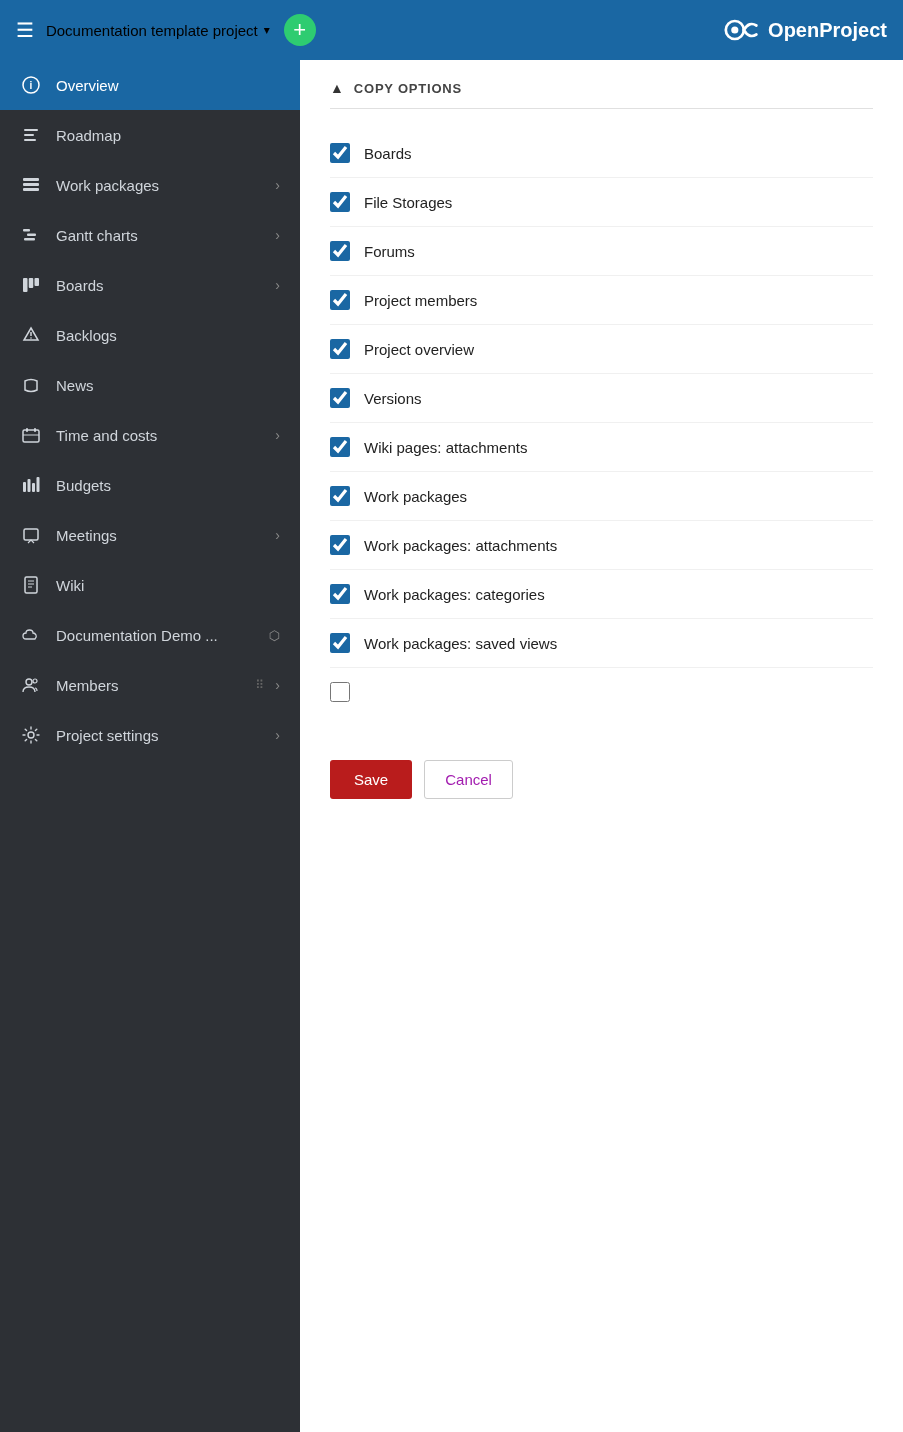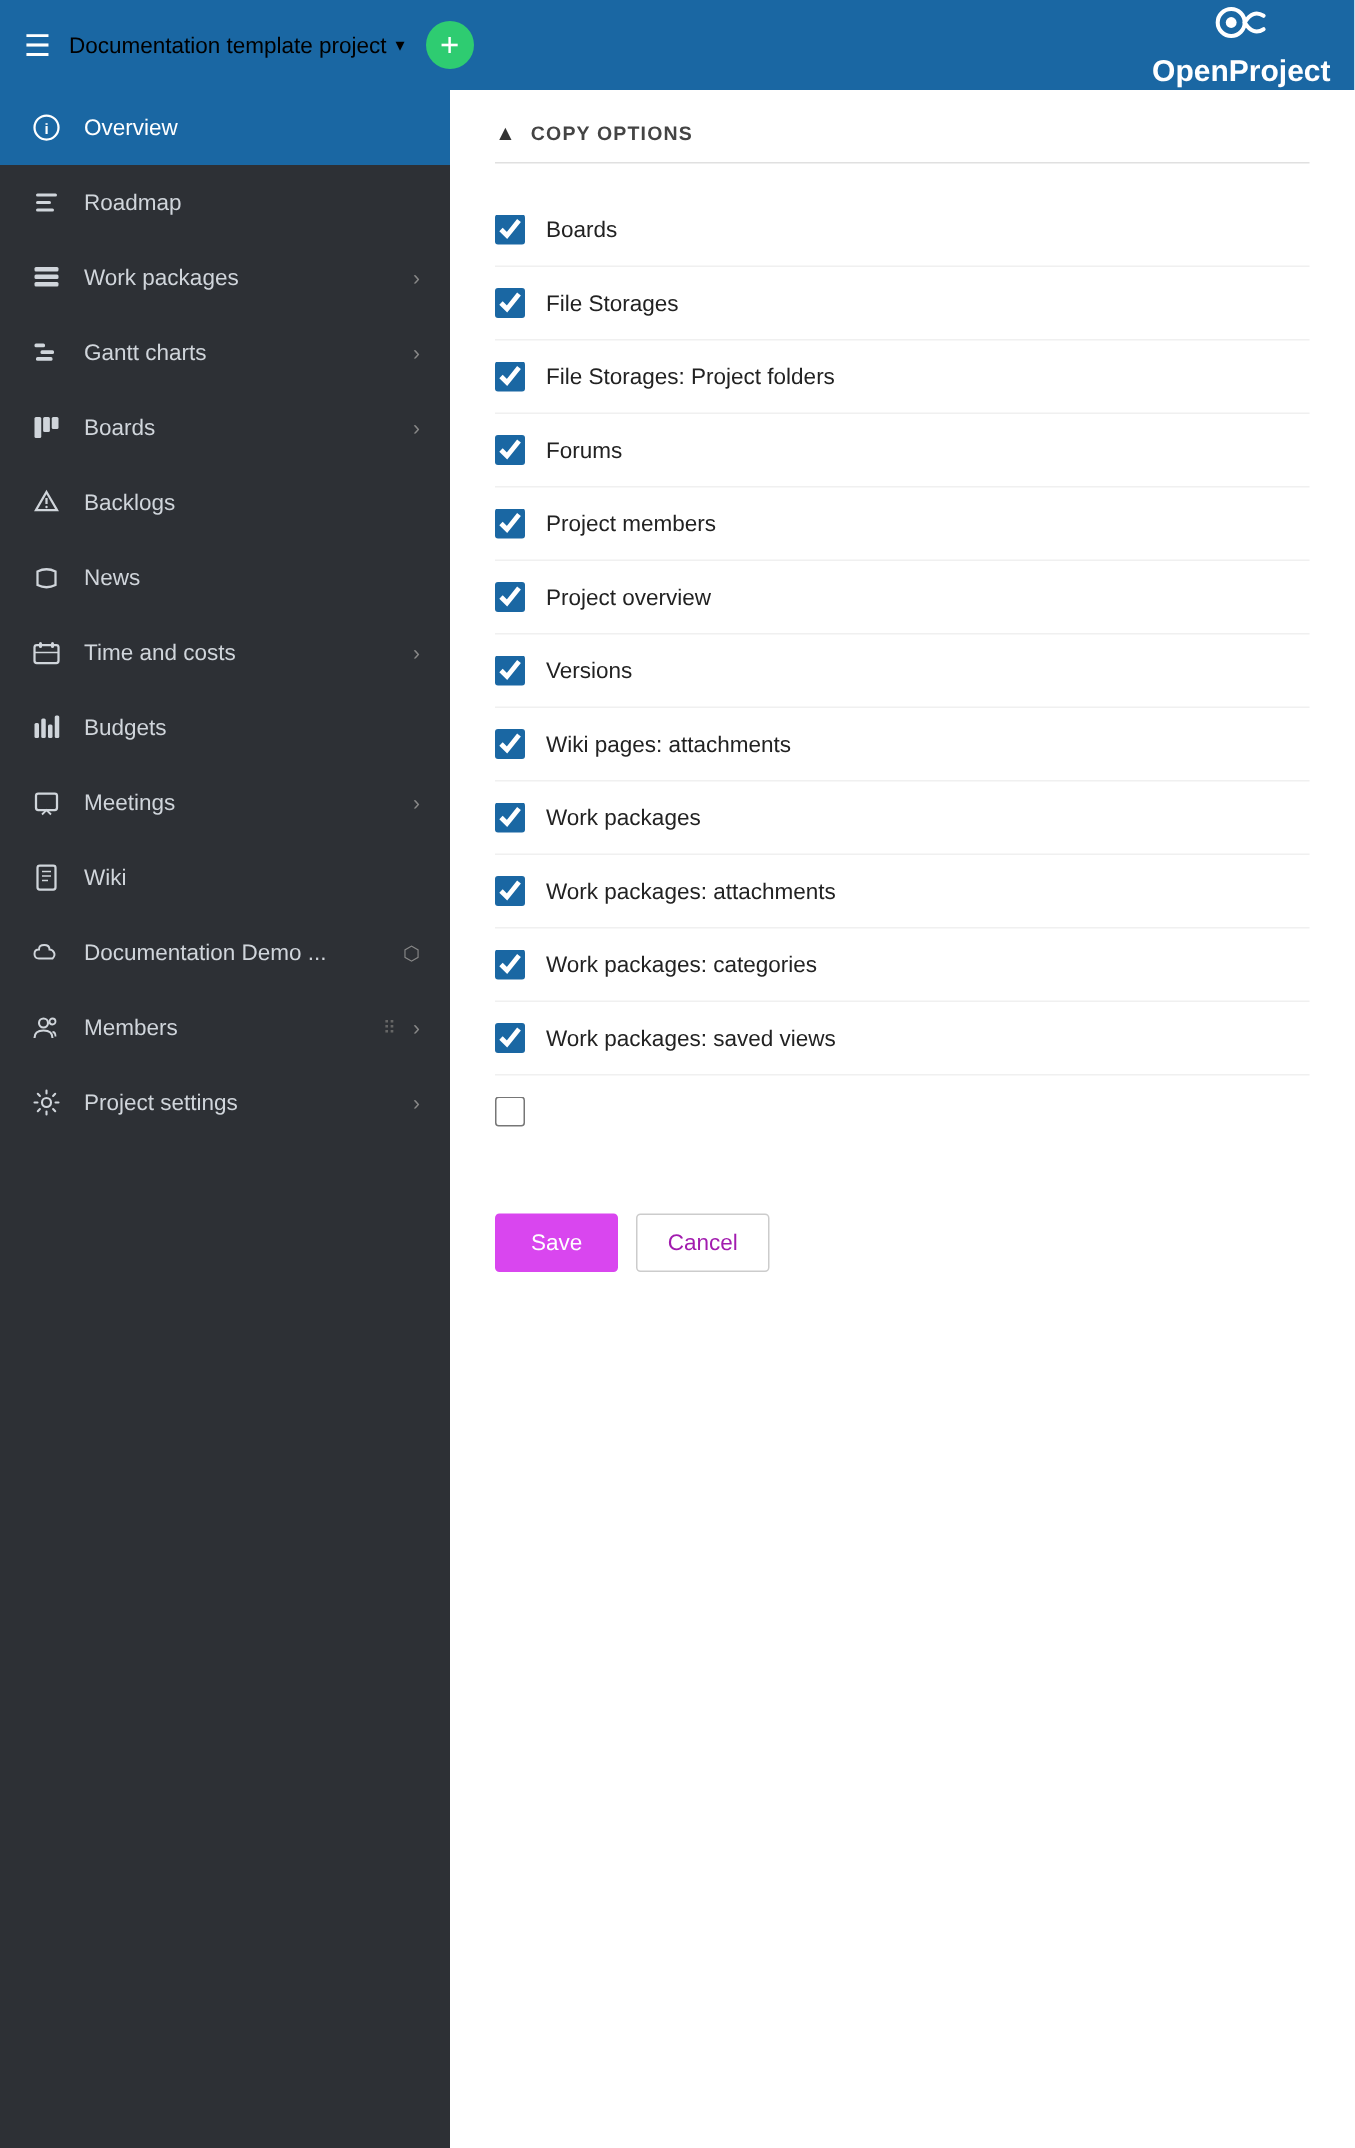--- a/index.html
+++ b/index.html
@@ -46,21 +46,20 @@
       line-height: 1;
     }
     .header-logo {
       margin-left: auto;
       display: flex;
       align-items: center;
       gap: 8px;
       color: #fff;
       font-size: 20px;
       font-weight: 700;
-      flex-direction: column;
     }
     .logo-icon {
       width: 36px;
       height: 28px;
     }
 
     
     .layout {
       display: flex;
       flex: 1;
@@ -158,21 +157,21 @@
     }
 
     
     .btn-row {
       display: flex;
       gap: 12px;
       margin-top: 28px;
       padding-top: 16px;
     }
     .btn-save {
-      background: #d946ef;
+      background: #b91c1c;
       color: #fff;
       border: none;
       padding: 10px 24px;
       font-size: 15px;
       border-radius: 3px;
       cursor: pointer;
       font-weight: 500;
     }
     .btn-cancel {
       background: #fff;
@@ -385,24 +384,20 @@
     <div id="copy-options-list">
         <div class="checkbox-item">
           <input type="checkbox" id="chk-boards" checked="" style="">
           <label for="chk-boards" class="checkbox-label">Boards</label>
         </div>
         <div class="checkbox-item">
           <input type="checkbox" id="chk-file-storages" checked="" style="">
           <label for="chk-file-storages" class="checkbox-label">File Storages</label>
         </div>
         <div class="checkbox-item">
-          <input type="checkbox" id="chk-file-storages-project-folders" checked="" style="">
-          <label for="chk-file-storages-project-folders" class="checkbox-label">File Storages: Project folders</label>
-        </div>
-        <div class="checkbox-item">
           <input type="checkbox" id="chk-forums" checked="" style="">
           <label for="chk-forums" class="checkbox-label">Forums</label>
         </div>
         <div class="checkbox-item">
           <input type="checkbox" id="chk-project-members" checked="" style="">
           <label for="chk-project-members" class="checkbox-label">Project members</label>
         </div>
         <div class="checkbox-item">
           <input type="checkbox" id="chk-project-overview" checked="" style="">
           <label for="chk-project-overview" class="checkbox-label">Project overview</label>

